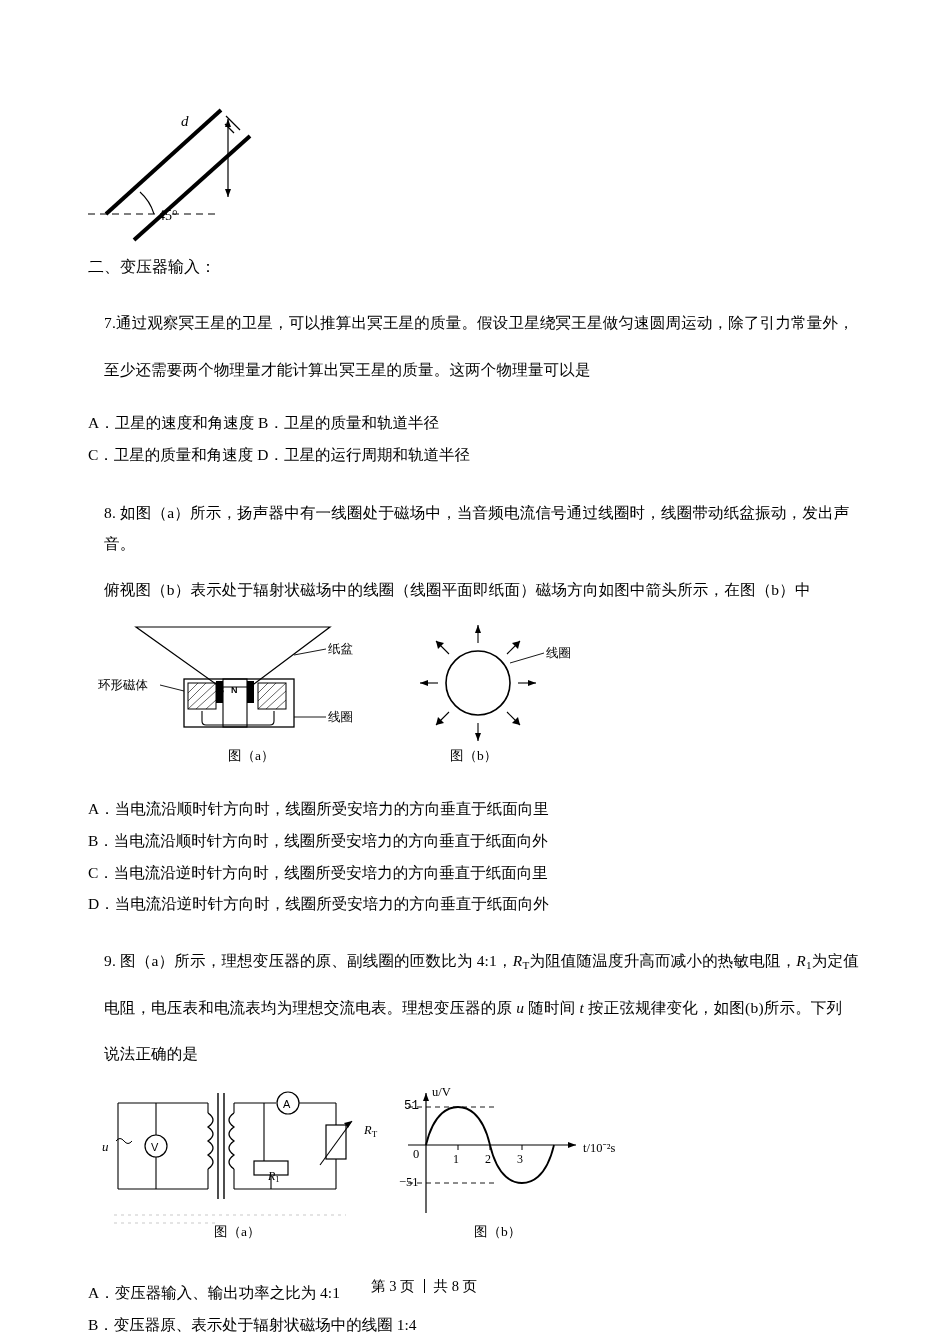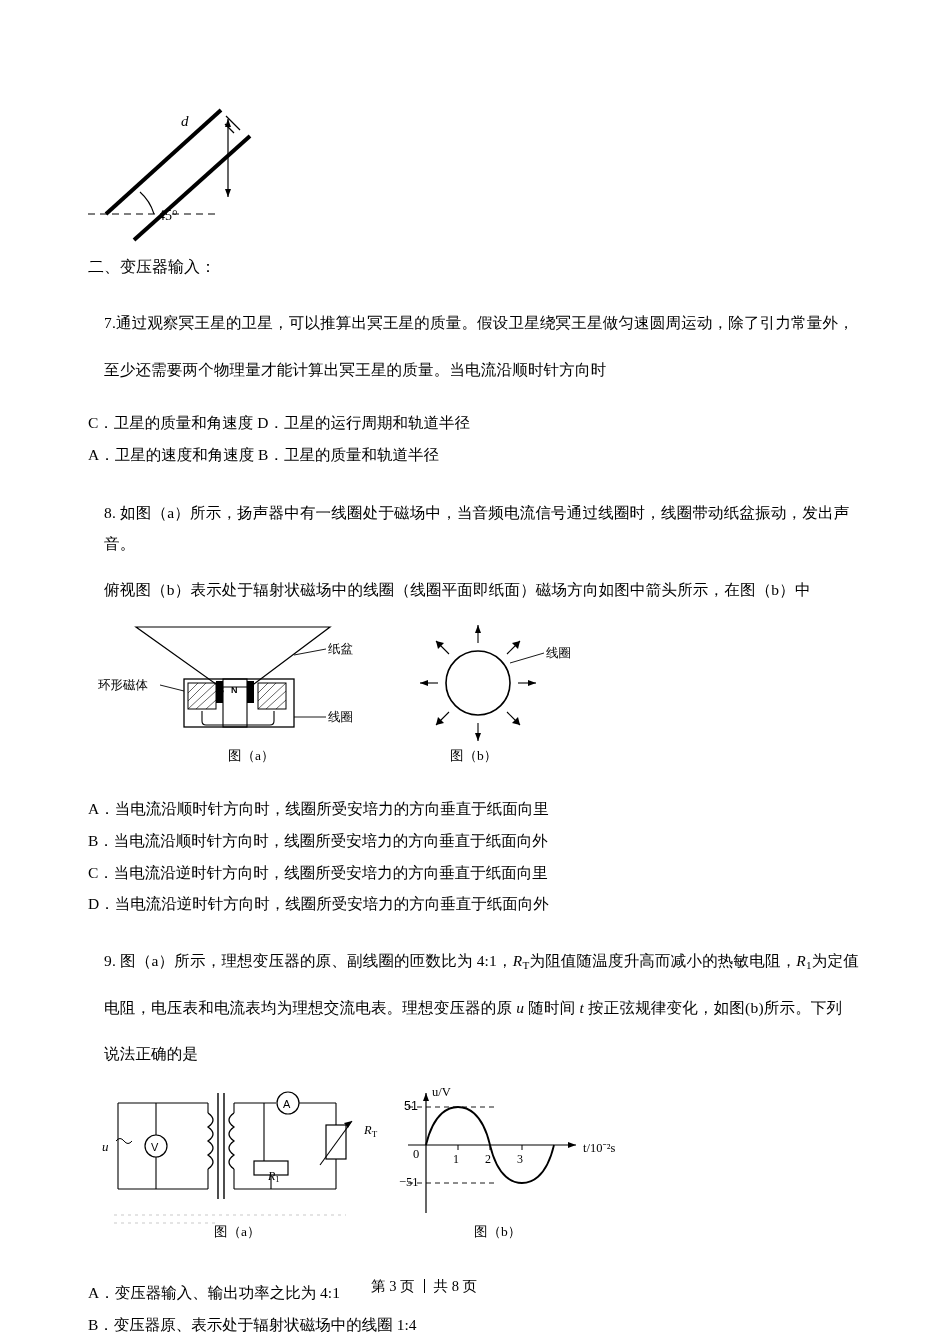--- a/index.html
+++ b/index.html
@@ -88,24 +88,24 @@
         <text x="70" y="128" font-family="Liberation Serif, serif" font-size="14">45°</text>
       </svg>
 
     </div>
 
     <p class="sec-title">二、变压器输入：</p>
 
     <div style="height:10px"></div>
 
     <p class="ptext">7.通过观察冥王星的卫星，可以推算出冥王星的质量。假设卫星绕冥王星做匀速圆周运动，除了引力常量外，</p>
-    <p class="ptext">至少还需要两个物理量才能计算出冥王星的质量。当电流沿顺时针方向时</p>
+    <p class="ptext">至少还需要两个物理量才能计算出冥王星的质量。这两个物理量可以是</p>
     <div style="height:6px"></div>
+    <p class="opt-line">A．卫星的速度和角速度 B．卫星的质量和轨道半径</p>
     <p class="opt-line">C．卫星的质量和角速度 D．卫星的运行周期和轨道半径</p>
-    <p class="opt-line">A．卫星的速度和角速度 B．卫星的质量和轨道半径</p>
 
     <div style="height:12px"></div>
 
     <p class="ptext">8. 如图（a）所示，扬声器中有一线圈处于磁场中，当音频电流信号通过线圈时，线圈带动纸盆振动，发出声音。</p>
     <p class="ptext">俯视图（b）表示处于辐射状磁场中的线圈（线圈平面即纸面）磁场方向如图中箭头所示，在图（b）中</p>
 
     <div class="figure-block" style="height:150px; margin-top:8px; margin-left:10px;">
       <svg width="520" height="150" viewBox="0 0 520 150">
 
         <polygon points="38,6 232,6 152,66 122,66" fill="none" stroke="#000" stroke-width="1.2"></polygon>
@@ -255,21 +255,21 @@
         <line x1="394" y1="60" x2="394" y2="65" stroke="#000" stroke-width="1"></line>
         <line x1="426" y1="60" x2="426" y2="65" stroke="#000" stroke-width="1"></line>
         <text x="357" y="78" font-family="Liberation Serif, serif" font-size="12">1</text>
         <text x="389" y="78" font-family="Liberation Serif, serif" font-size="12">2</text>
         <text x="421" y="78" font-family="Liberation Serif, serif" font-size="12">3</text>
       </svg>
       <span style="position:absolute; left:268px; top:38px; font-size:12.5px; font-family:'Liberation Serif',serif;"><span class="ital">R</span><span class="sub">T</span></span>
       <span style="position:absolute; left:172px; top:84px; font-size:12px; font-family:'Liberation Serif',serif;"><span class="ital">R</span><span class="sub">1</span></span>
       <span style="position:absolute; left:336px; top:0px; font-size:12.5px; font-family:'Liberation Serif',serif;">u/V</span>
       <span style="position:absolute; left:487px; top:54px; font-size:12.5px; font-family:Liberation Serif, serif;">t/10⁻²s</span>
-      <span style="position:absolute; left:308px; top:14px; font-size:12.5px; font-family:Liberation Sans, sans-serif;">51</span>
+      <span style="position:absolute; left:308px; top:14px; font-size:12.5px; font-family:Liberation Mono, monospace;">51</span>
       <span style="position:absolute; left:303px; top:90px; font-size:12.5px; font-family:'Liberation Serif',serif;">−51</span>
       <span style="position:absolute; left:317px; top:62px; font-size:12.5px; font-family:'Liberation Serif',serif;">0</span>
       <span style="position:absolute; left:118px; top:138px; font-size:13.5px;">图（a）</span>
       <span style="position:absolute; left:378px; top:138px; font-size:13.5px;">图（b）</span>
     </div>
 
     <div style="height:22px"></div>
 
     <p class="opt-line">A．变压器输入、输出功率之比为 4:1</p>
     <p class="opt-line">B．变压器原、表示处于辐射状磁场中的线圈 1:4</p>

